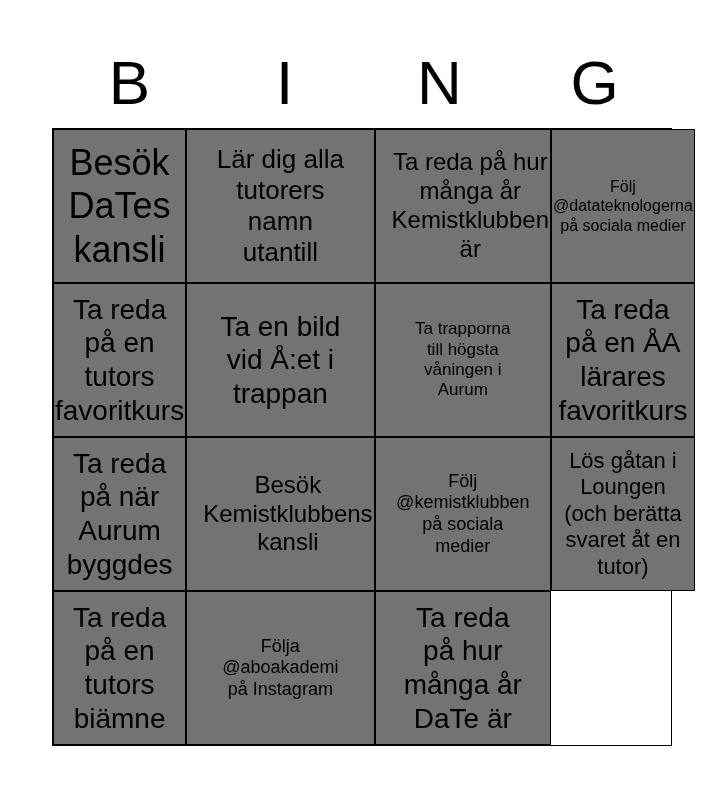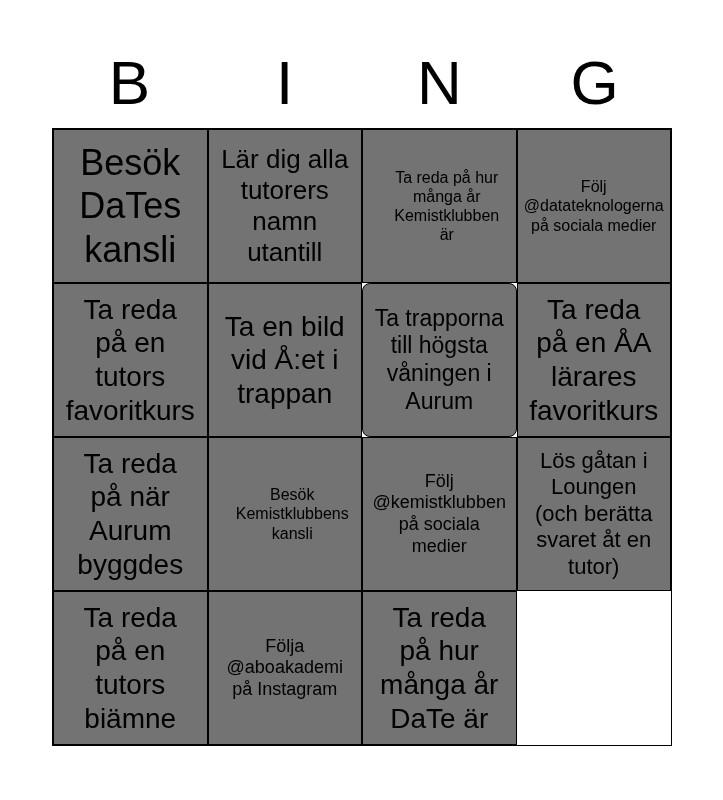--- a/index.html
+++ b/index.html
@@ -63,23 +63,23 @@
     text-align: center;
     white-space: pre-line;
     line-height: 1.2;
     padding: 2px 1px;
     color: #000000;
     background: #737373;
   }
   .f-xl  { font-size: 36px; }
   .f-lg  { font-size: 28px; }
   .f-md  { font-size: 26px; }
-  .f-md2 { font-size: 23px; border-radius: 8px; }
+  .f-md2 { font-size: 17px; }
   .f-md3 { font-size: 22px; }
-  .f-sm  { font-size: 16px; padding-left: 16px; }
+  .f-sm  { font-size: 24px; padding-left: 16px; }
   .f-sm2 { font-size: 18px; }
   .f-xs  { font-size: 16px; }
 </style>
 </head>
 <body>
 
 <div class="card">
 
   <div class="header">
     <div class="letter">B</div>

